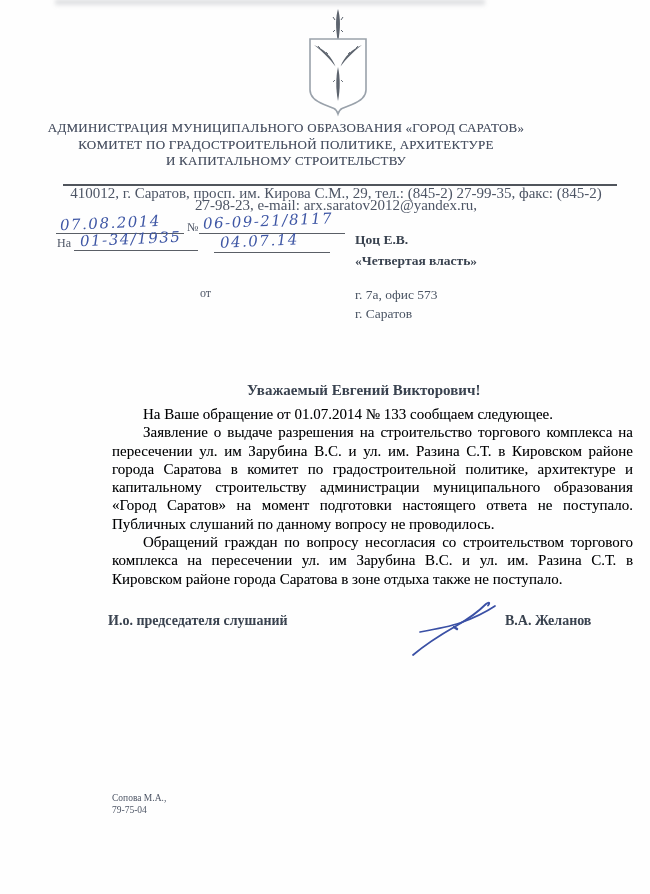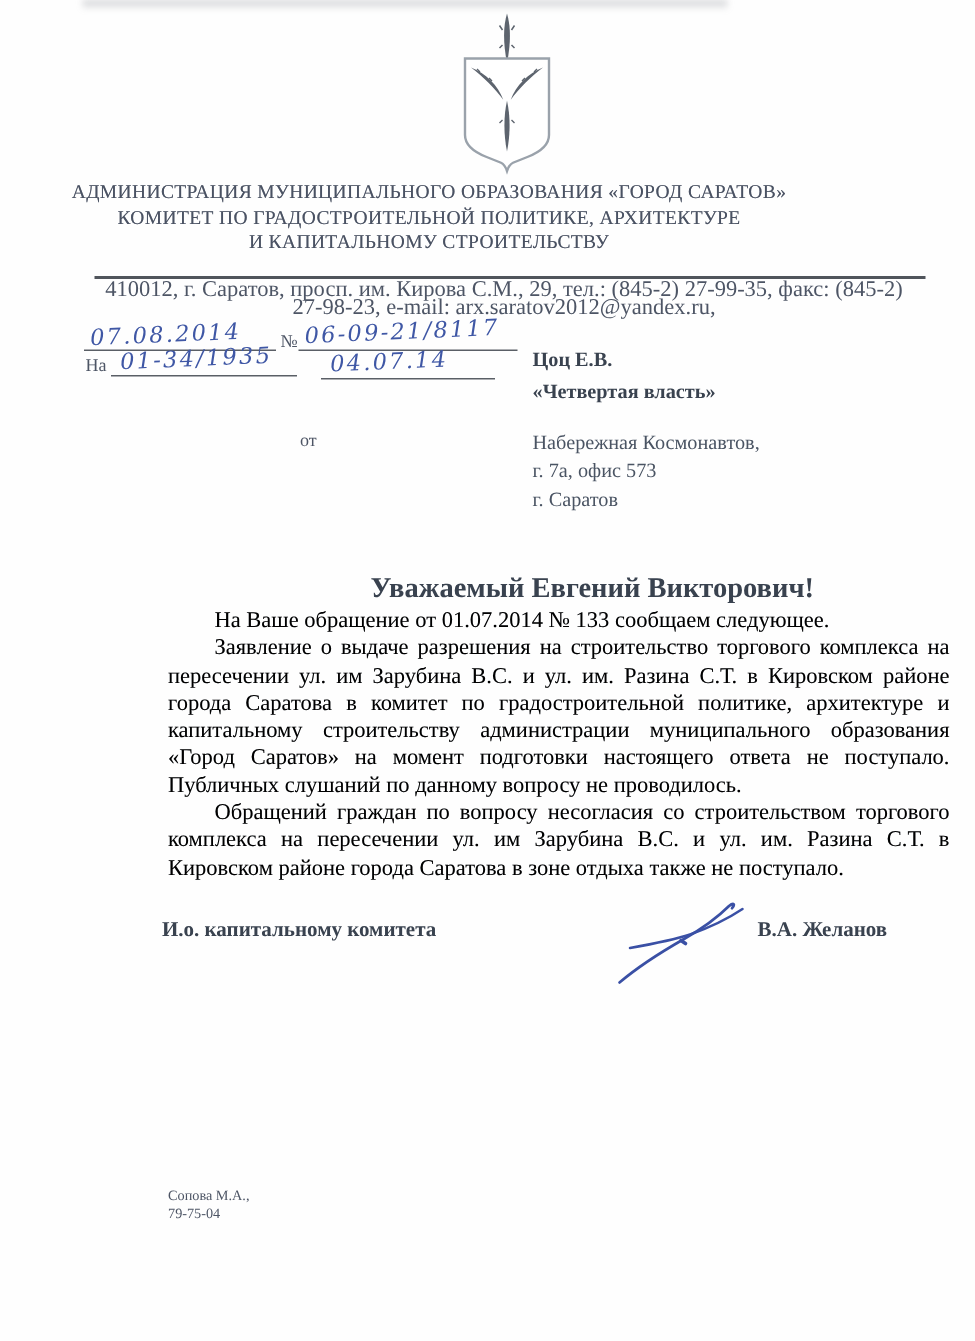--- a/index.html
+++ b/index.html
@@ -41,21 +41,21 @@
   }
   .ref-underline{position:absolute;height:1px;background:#5a5f66;}
   
   .recipient{position:absolute;left:355px;top:229px;width:272px;font-size:13.5px;}
   .recipient .bold-line{font-weight:bold;line-height:21px;color:#39424f;}
   .recipient .gap{height:14px;}
   .recipient .addr-line{line-height:19px;color:#4a5463;}
   
   .salutation{
     position:absolute;left:247px;top:382px;
-    font-weight:bold;font-size:19px;color:#39424f;white-space:nowrap;
+    font-weight:bold;font-size:15px;color:#39424f;white-space:nowrap;
   }
   .body-text{
     position:absolute;left:112px;top:405px;width:521px;
     font-size:15px;line-height:18.3px;color:#000000;
     text-align:justify;text-align-last:left;
     text-shadow:0 0 .4px rgba(69,79,95,.4);
   }
   .body-text p{margin:0;text-indent:31px;}
   
   .sig-title{position:absolute;left:108px;top:613px;font-weight:bold;font-size:14px;color:#39424f;white-space:nowrap;}
@@ -110,34 +110,33 @@
   <span class="hand" style="left:80px;top:230px;">01-34/1935</span>
   <div class="ref-underline" style="left:74px;top:250px;width:124px;"></div>
   <span class="lbl" style="left:200px;top:238px;margin-top:48px;">от</span>
   <span class="hand" style="left:220px;top:232px;">04.07.14</span>
   <div class="ref-underline" style="left:214px;top:252px;width:116px;"></div>
 
   <div class="recipient">
     <div class="bold-line">Цоц Е.В.</div>
     <div class="bold-line">«Четвертая власть»</div>
     <div class="gap"></div>
-    <div class="addr-line">Набережная Космонавтов,</div>
     <div class="addr-line">г. 7а, офис 573</div>
     <div class="addr-line">г. Саратов</div>
   </div>
 
   <div class="salutation">Уважаемый Евгений Викторович!</div>
 
   <div class="body-text">
     <p>На Ваше обращение от 01.07.2014 № 133 сообщаем следующее.</p>
     <p>Заявление о выдаче разрешения на строительство торгового комплекса на пересечении ул. им Зарубина В.С. и ул. им. Разина С.Т. в Кировском районе города Саратова в комитет по градостроительной политике, архитектуре и капитальному строительству администрации муниципального образования «Город Саратов» на момент подготовки настоящего ответа не поступало. Публичных слушаний по данному вопросу не проводилось.</p>
     <p>Обращений граждан по вопросу несогласия со строительством торгового комплекса на пересечении ул. им Зарубина В.С. и ул. им. Разина С.Т. в Кировском районе города Саратова в зоне отдыха также не поступало.</p>
   </div>
 
-  <div class="sig-title">И.о. капитальному комитета</div>
+  <div class="sig-title">И.о. председателя слушаний</div>
   <svg class="signature" viewBox="0 0 110 78" xmlns="http://www.w3.org/2000/svg">
     <path d="M15,69 C28,58 44,48 58,40 C72,32 82,24 88,18 C91,15.5 92.5,16.5 90,19.5" fill="none" stroke="#3a50a5" stroke-width="1.8" stroke-linecap="round"></path>
     <path d="M22,46 C36,43.5 50,41 62,37 C76,32 88,26 97,20" fill="none" stroke="#3a50a5" stroke-width="1.7" stroke-linecap="round"></path>
     <path d="M56,41 l3,2" stroke="#3a50a5" stroke-width="2.4" stroke-linecap="round"></path>
   </svg>
   <div class="sig-name">В.А. Желанов</div>
 
   <div class="footer">
     <div>Сопова М.А.,</div>
     <div>79-75-04</div>

